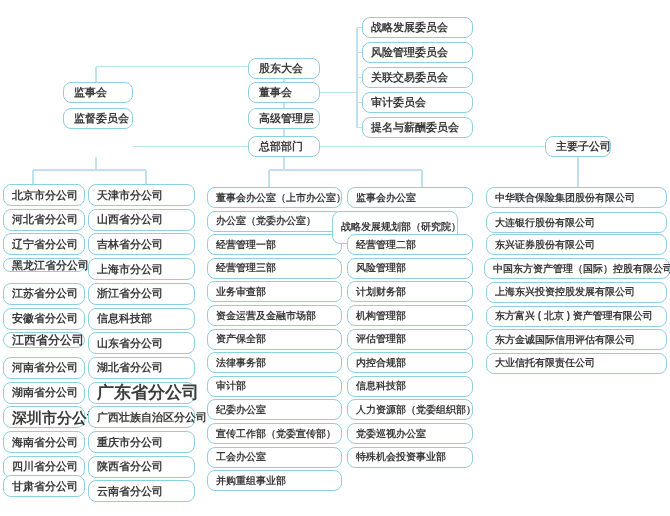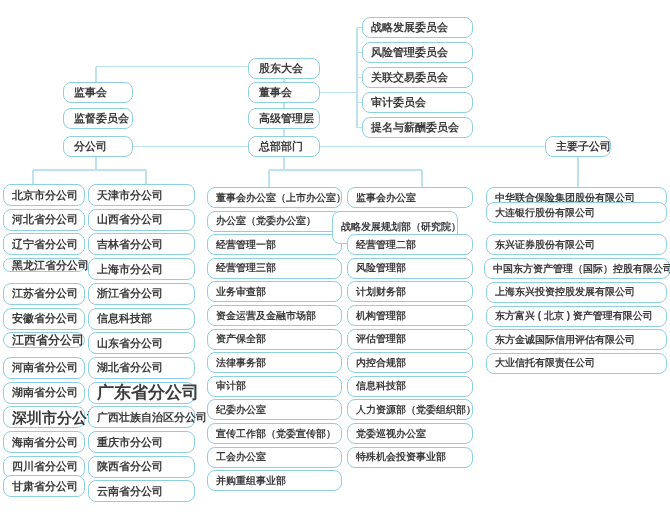--- a/index.html
+++ b/index.html
@@ -49,21 +49,20 @@
     <line x1="422" y1="170" x2="422" y2="187"></line>
     <line x1="578" y1="157" x2="578" y2="187"></line>
   </svg>
 
   <div class="node top" style="left:248px;top:58px;width:72px;height:21px;font-size:11px;">股东大会</div>
   <div class="node top" style="left:248px;top:82px;width:72px;height:21px;font-size:11px;">董事会</div>
   <div class="node top" style="left:248px;top:108px;width:72px;height:21px;font-size:11px;">高级管理层</div>
   <div class="node top" style="left:248px;top:136px;width:72px;height:21px;font-size:11px;">总部部门</div>
   <div class="node top" style="left:63px;top:82px;width:70px;height:21px;font-size:11px;">监事会</div>
   <div class="node top" style="left:63px;top:108px;width:70px;height:21px;font-size:11px;">监督委员会</div>
-  <div class="node top" style="left:63px;top:136px;width:70px;height:21px;font-size:11px;">分公司</div>
   <div class="node top" style="left:545px;top:136px;width:66px;height:21px;font-size:11px;">主要子公司</div>
 
   <div>
       <div class="node" style="left: 362px; top: 17px; width: 111px; height: 21px; font-size: 11px;">战略发展委员会</div>
       <div class="node" style="left: 362px; top: 42px; width: 111px; height: 21px; font-size: 11px;">风险管理委员会</div>
       <div class="node" style="left: 362px; top: 67px; width: 111px; height: 21px; font-size: 11px;">关联交易委员会</div>
       <div class="node" style="left: 362px; top: 92px; width: 111px; height: 21px; font-size: 11px;">审计委员会</div>
       <div class="node" style="left: 362px; top: 117px; width: 111px; height: 21px; font-size: 11px;">提名与薪酬委员会</div>
     </div>
 
@@ -97,21 +96,21 @@
       <div class="node" style="left: 88px; top: 431px; width: 107px; height: 22px; font-size: 11px;">重庆市分公司</div>
       <div class="node" style="left: 88px; top: 455.7px; width: 107px; height: 22px; font-size: 11px;">陕西省分公司</div>
       <div class="node" style="left: 88px; top: 480.4px; width: 107px; height: 22px; font-size: 11px;">云南省分公司</div>
     </div>
 
   <div>
       <div class="node" style="left: 207px; top: 187px; width: 135px; height: 21px; font-size: 10px;">董事会办公室（上市办公室）</div>
       <div class="node" style="left: 207px; top: 210.6px; width: 135px; height: 21px; font-size: 10px;">办公室（党委办公室）</div>
       <div class="node" style="left: 207px; top: 234.2px; width: 135px; height: 21px; font-size: 10px;">经营管理一部</div>
       <div class="node" style="left: 207px; top: 257.8px; width: 135px; height: 21px; font-size: 10px;">经营管理三部</div>
-      <div class="node" style="left: 207px; top: 281.4px; width: 135px; height: 21px; font-size: 10px;">业务审查部</div>
+      <div class="node" style="left: 207px; top: 281.4px; width: 135px; height: 21px; font-size: 10px; border-radius: 7px;">业务审查部</div>
       <div class="node" style="left: 207px; top: 305px; width: 135px; height: 21px; font-size: 10px;">资金运营及金融市场部</div>
       <div class="node" style="left: 207px; top: 328.6px; width: 135px; height: 21px; font-size: 10px;">资产保全部</div>
       <div class="node" style="left: 207px; top: 352.2px; width: 135px; height: 21px; font-size: 10px;">法律事务部</div>
       <div class="node" style="left: 207px; top: 375.8px; width: 135px; height: 21px; font-size: 10px;">审计部</div>
       <div class="node" style="left: 207px; top: 399.4px; width: 135px; height: 21px; font-size: 10px;">纪委办公室</div>
       <div class="node" style="left: 207px; top: 423px; width: 135px; height: 21px; font-size: 10px;">宣传工作部（党委宣传部）</div>
       <div class="node" style="left: 207px; top: 446.6px; width: 135px; height: 21px; font-size: 10px;">工会办公室</div>
       <div class="node" style="left: 207px; top: 470.2px; width: 135px; height: 21px; font-size: 10px;">并购重组事业部</div>
     </div>
 
@@ -125,21 +124,21 @@
       <div class="node" style="left: 347px; top: 328.6px; width: 126px; height: 21px; font-size: 10px;">评估管理部</div>
       <div class="node" style="left: 347px; top: 352.2px; width: 126px; height: 21px; font-size: 10px;">内控合规部</div>
       <div class="node" style="left: 347px; top: 375.8px; width: 126px; height: 21px; font-size: 10px;">信息科技部</div>
       <div class="node" style="left: 347px; top: 399.4px; width: 126px; height: 21px; font-size: 10px;">人力资源部（党委组织部）</div>
       <div class="node" style="left: 347px; top: 423px; width: 126px; height: 21px; font-size: 10px;">党委巡视办公室</div>
       <div class="node" style="left: 347px; top: 446.6px; width: 126px; height: 21px; font-size: 10px;">特殊机会投资事业部</div>
     </div>
 
   <div>
       <div class="node" style="left: 486px; top: 187px; width: 181px; height: 21px; font-size: 10px;">中华联合保险集团股份有限公司</div>
-      <div class="node" style="left: 486px; top: 202px; width: 181px; height: 21px; font-size: 10px;">大连银行股份有限公司</div>
+      <div class="node" style="left: 486px; top: 212px; width: 181px; height: 21px; font-size: 10px;">大连银行股份有限公司</div>
       <div class="node" style="left: 486px; top: 234.4px; width: 181px; height: 21px; font-size: 10px;">东兴证券股份有限公司</div>
       <div class="node" style="left: 484px; top: 258.1px; width: 186px; height: 21px; font-size: 10px;">中国东方资产管理（国际）控股有限公司</div>
       <div class="node" style="left: 486px; top: 281.8px; width: 181px; height: 21px; font-size: 10px;">上海东兴投资控股发展有限公司</div>
       <div class="node" style="left: 486px; top: 305.5px; width: 181px; height: 21px; font-size: 10px;">东方富兴 ( 北京 ) 资产管理有限公司</div>
       <div class="node" style="left: 486px; top: 329.2px; width: 181px; height: 21px; font-size: 10px;">东方金诚国际信用评估有限公司</div>
       <div class="node" style="left: 486px; top: 352.9px; width: 181px; height: 21px; font-size: 10px;">大业信托有限责任公司</div>
     </div>
 
 </div>
 

